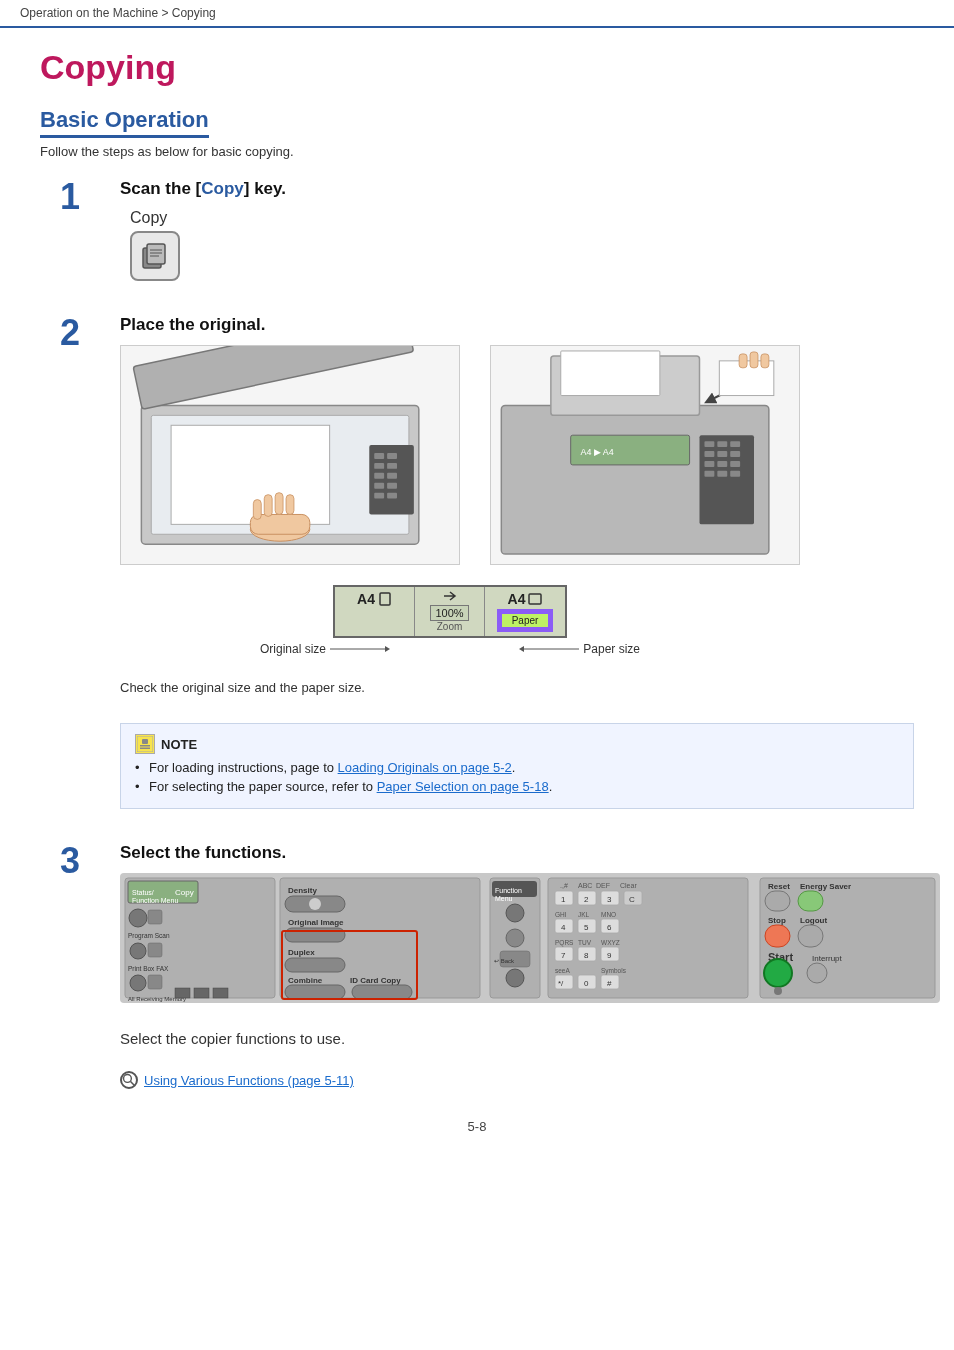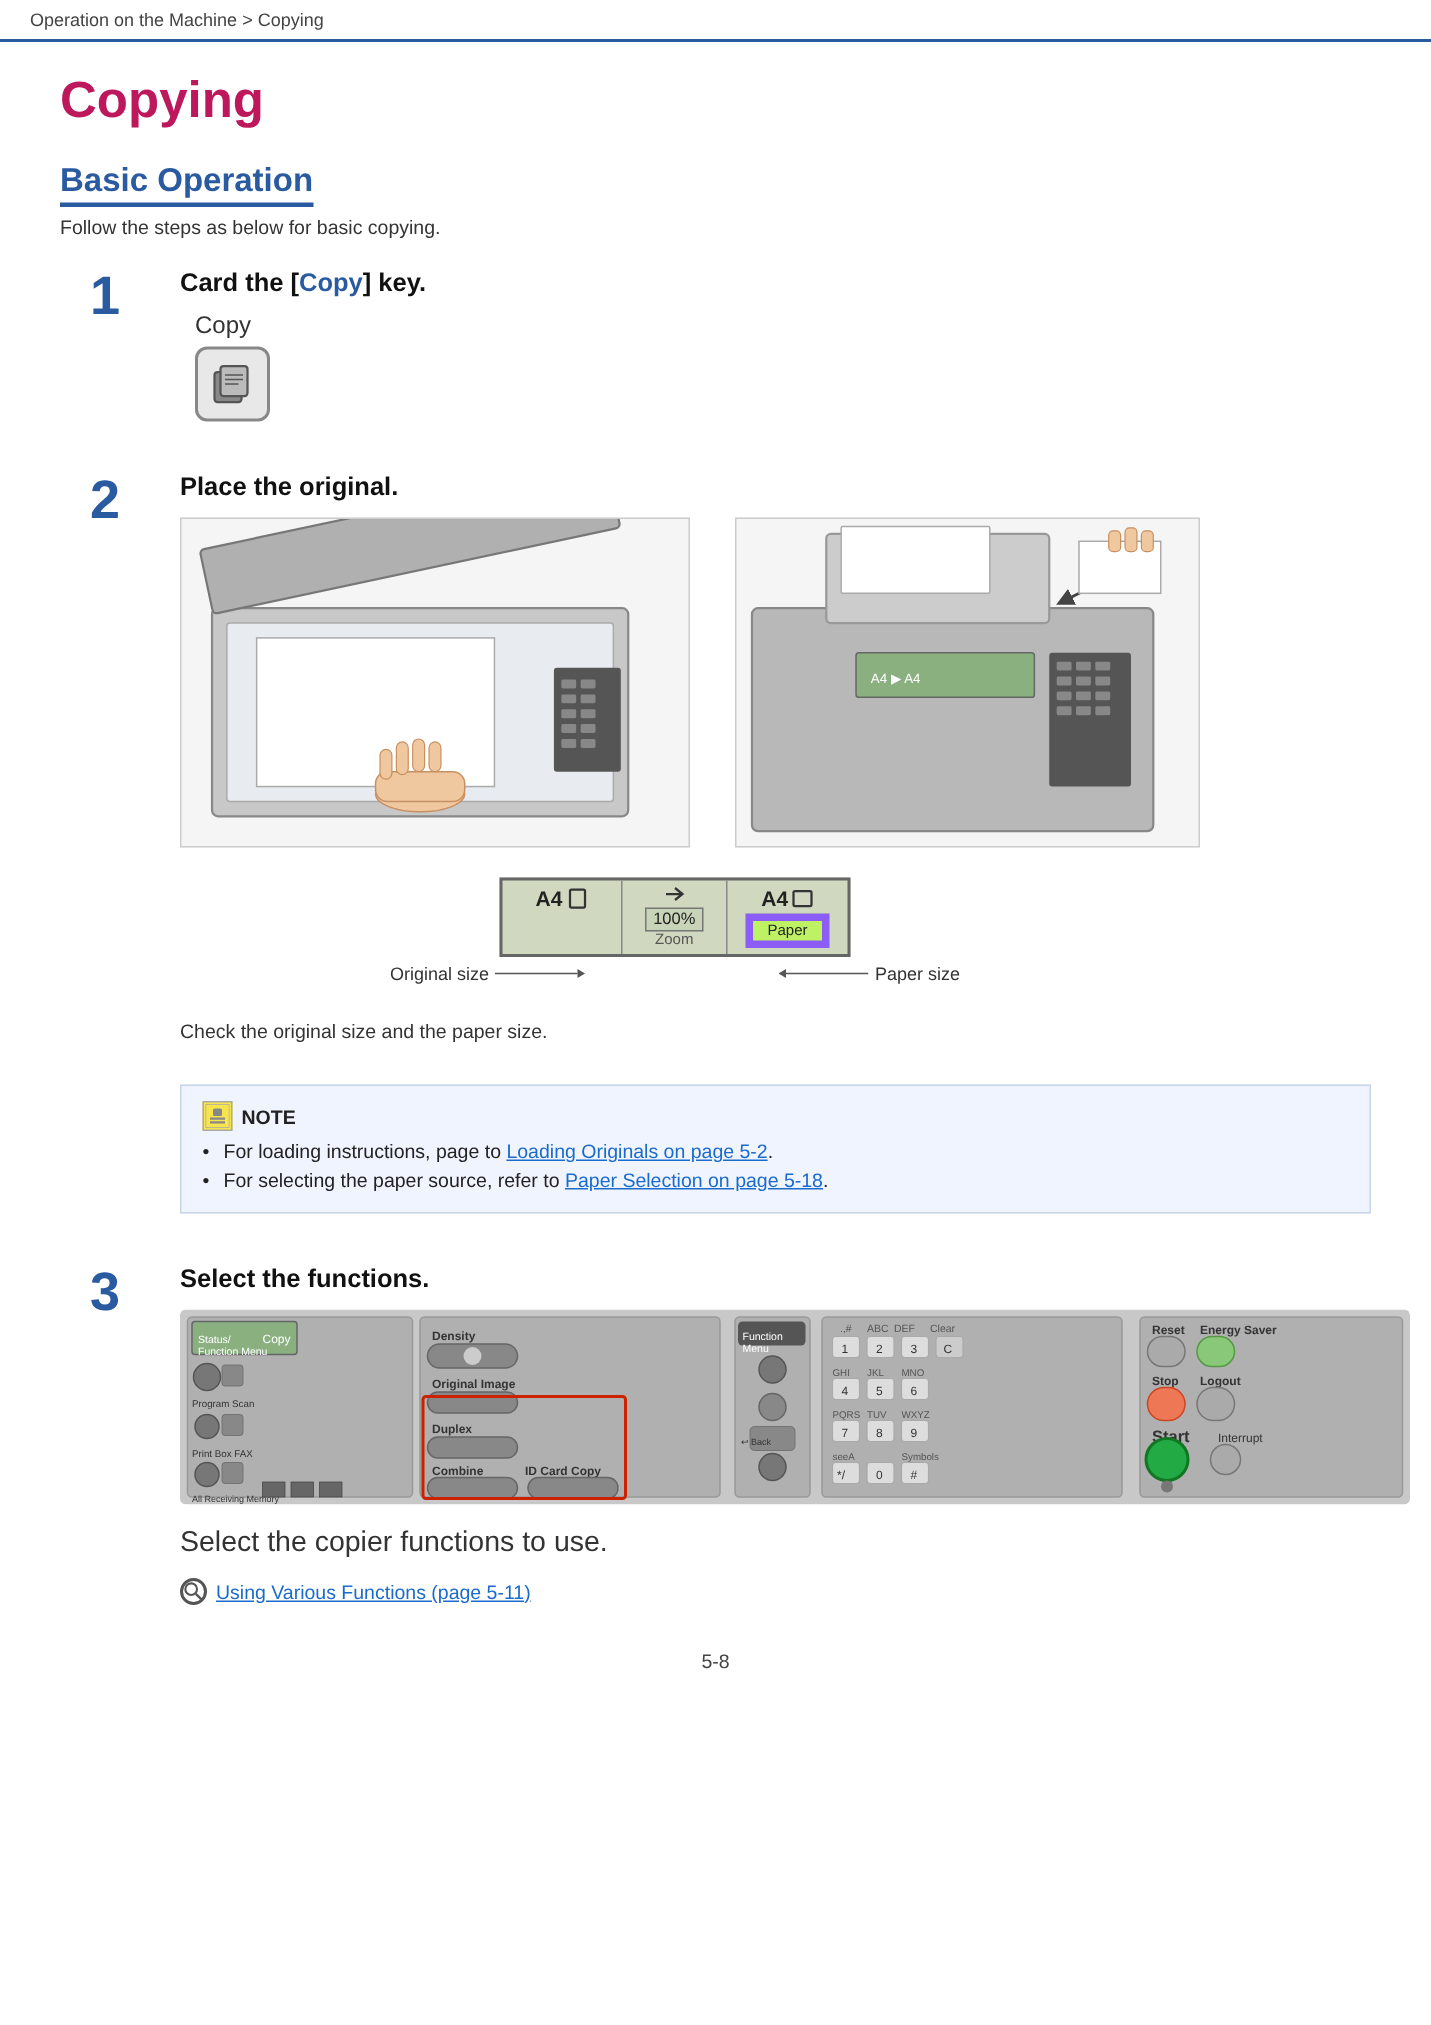--- a/index.html
+++ b/index.html
@@ -154,23 +154,23 @@
     }
     .link {
       color: #1a6bcc;
       text-decoration: underline;
       cursor: pointer;
     }
     .control-panel-container {
       margin: 8px 0;
     }
     .select-text {
-      font-size: 19px;
+      font-size: 15px;
       color: #333;
-      margin: 12px 0;
+      margin: 24px 0;
     }
     .magnifier-link {
       display: flex;
       align-items: center;
       gap: 6px;
       font-size: 13px;
       margin-top: 6px;
     }
     .page-footer {
       text-align: center;
@@ -198,21 +198,21 @@
   <div class="section-title">Basic Operation</div>
   <br>
   <p class="intro-text">Follow the steps as below for basic copying.</p>
 
   <div class="step-container">
 
     <div class="step">
       <div class="step-number">1</div>
       <div class="step-body">
         <div class="step-title">
-          <span>Card the [</span><span class="highlight" style="color:#2a5aa0;">Copy</span><span>] key.</span>
+          <span>Scan the [</span><span class="highlight" style="color:#2a5aa0;">Copy</span><span>] key.</span>
         </div>
         <div class="copy-key-illustration">
           <div class="copy-label">Copy</div>
           <div class="copy-button-icon">
             <svg width="32" height="32" viewBox="0 0 32 32">
               <rect x="4" y="8" width="18" height="20" rx="2" fill="#888" stroke="#555" stroke-width="1.5"></rect>
               <rect x="8" y="4" width="18" height="20" rx="2" fill="#bbb" stroke="#555" stroke-width="1.5"></rect>
               <line x1="11" y1="10" x2="23" y2="10" stroke="#555" stroke-width="1"></line>
               <line x1="11" y1="13" x2="23" y2="13" stroke="#555" stroke-width="1"></line>
               <line x1="11" y1="16" x2="20" y2="16" stroke="#555" stroke-width="1"></line>

